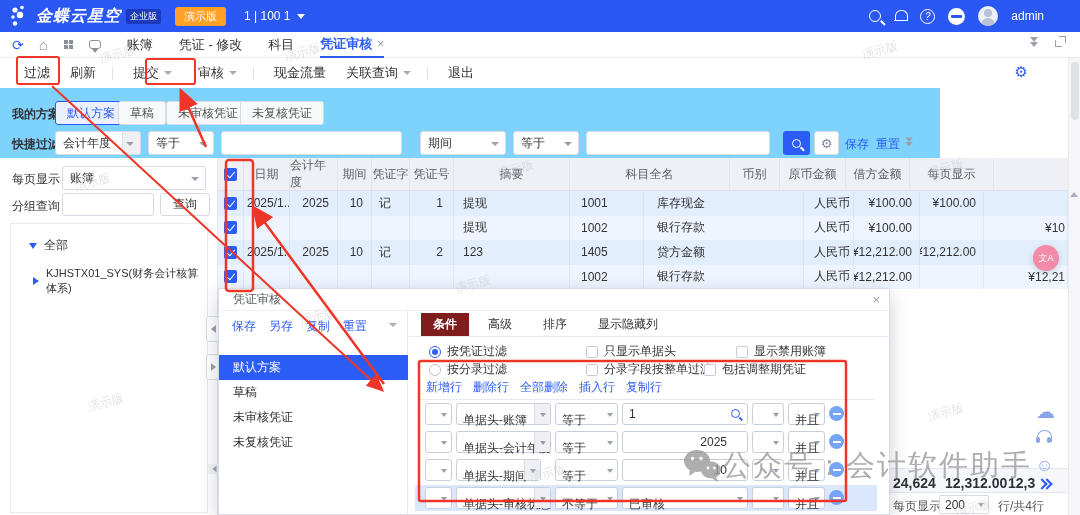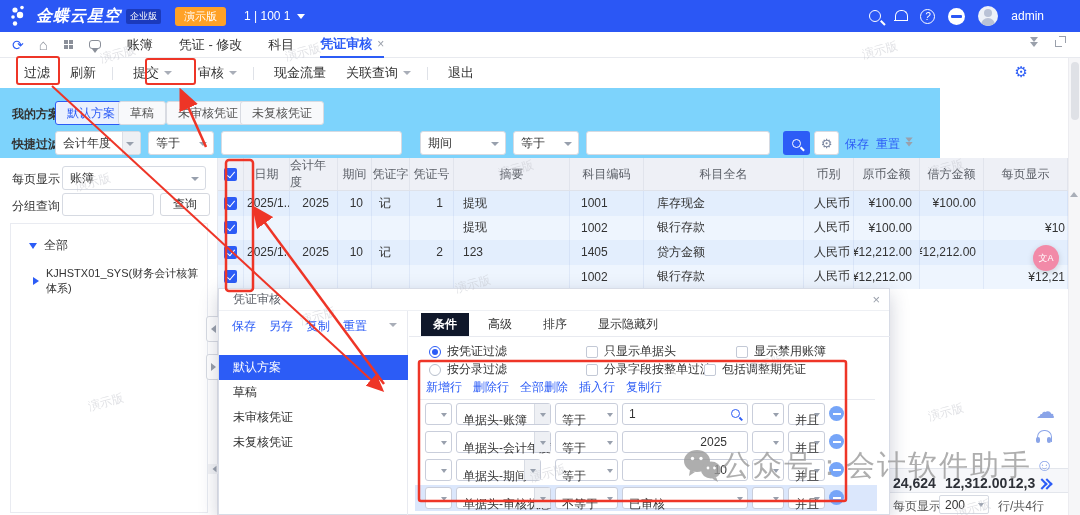--- a/index.html
+++ b/index.html
@@ -116,21 +116,21 @@
   .dialog{position:absolute;left:218px;top:288px;width:672px;height:227px;background:#fff;border:1px solid #d8dce6;box-shadow:0 6px 18px rgba(30,40,80,.22);z-index:30;}
   .dlg-title{position:absolute;left:0;top:0;width:100%;height:22px;border-bottom:1px solid #eef0f4;display:flex;align-items:center;padding-left:14px;color:#5a5e66;font-size:12px;}
   .dlg-x{position:absolute;right:9px;top:3px;color:#9aa0ab;font-size:13px;}
   .dlg-left{position:absolute;left:0;top:22px;width:189px;height:205px;border-right:1px solid #e8eaf0;}
   .dlg-actions{position:absolute;left:13px;top:7px;display:flex;gap:13px;color:#2c5cf6;font-size:12px;}
   .dlg-actions-cv{position:absolute;right:10px;top:12px;width:0;height:0;border-left:4px solid transparent;border-right:4px solid transparent;border-top:4.5px solid #a9aeb8;}
   .scheme{position:absolute;left:0;width:189px;height:25px;display:flex;align-items:center;padding-left:14px;font-size:12px;color:#333;}
   .scheme.on{background:#2c5cf6;color:#fff;}
   .dtabs{position:absolute;left:202px;top:24px;display:flex;gap:7px;height:23px;}
   .dtab{display:flex;align-items:center;padding:0 12px;font-size:12px;color:#333;}
-  .dtab.on{background:#0f172a;color:#fff;font-weight:bold;justify-content:center;}
+  .dtab.on{background:#7f1d1d;color:#fff;font-weight:bold;justify-content:center;}
   .dtabline{position:absolute;left:190px;top:47px;width:481px;height:1px;background:#e8eaf0;}
   .opt{position:absolute;display:flex;align-items:center;gap:6px;font-size:12px;color:#333;}
   .radio{width:12px;height:12px;border-radius:50%;border:1px solid #2c5cf6;position:relative;background:#fff;}
   .radio.on::after{content:"";position:absolute;left:2px;top:2px;width:6px;height:6px;border-radius:50%;background:#2c5cf6;}
   .radio.off{border-color:#b8bfcc;}
   .ckb{width:12px;height:12px;border:1px solid #c3c9d6;border-radius:2px;background:#fff;}
   .rowops{position:absolute;left:207px;top:90px;display:flex;gap:11px;color:#2c5cf6;font-size:12px;}
   .dline{position:absolute;left:200px;top:110px;width:456px;height:1px;background:#e8eaf0;}
   .cond{position:absolute;left:196px;width:462px;height:26px;}
   .cond.hl{background:#dbe7fc;}
@@ -331,21 +331,20 @@
     <div class="ghead">
       <span class="cell c-cb">
           <i class="cb"></i>
         </span>
       <span class="cell c-date" style="justify-content:center;padding:0;">日期</span>
       <span class="cell c-year" style="justify-content:center;padding:0;">会计年度</span>
       <span class="cell c-per" style="justify-content:center;padding:0;">期间</span>
       <span class="cell c-word" style="justify-content:center;padding:0;">凭证字</span>
       <span class="cell c-no" style="justify-content:center;padding:0;">凭证号</span>
       <span class="cell c-sum" style="justify-content:center;padding:0;">摘要</span>
-      <span class="cell c-code" style="justify-content:center;padding:0;">科目编码</span>
       <span class="cell c-name" style="justify-content:center;padding:0;">科目全名</span>
       <span class="cell c-cur" style="justify-content:center;padding:0;">币别</span>
       <span class="cell c-orig" style="justify-content:center;padding:0;">原币金额</span>
       <span class="cell c-deb" style="justify-content:center;padding:0;">借方金额</span>
       <span class="cell c-cred" style="justify-content:center;padding:0;">每页显示</span>
     </div>
 
     <div class="grow odd">
       <span class="cell c-cb">
           <i class="cb"></i>

